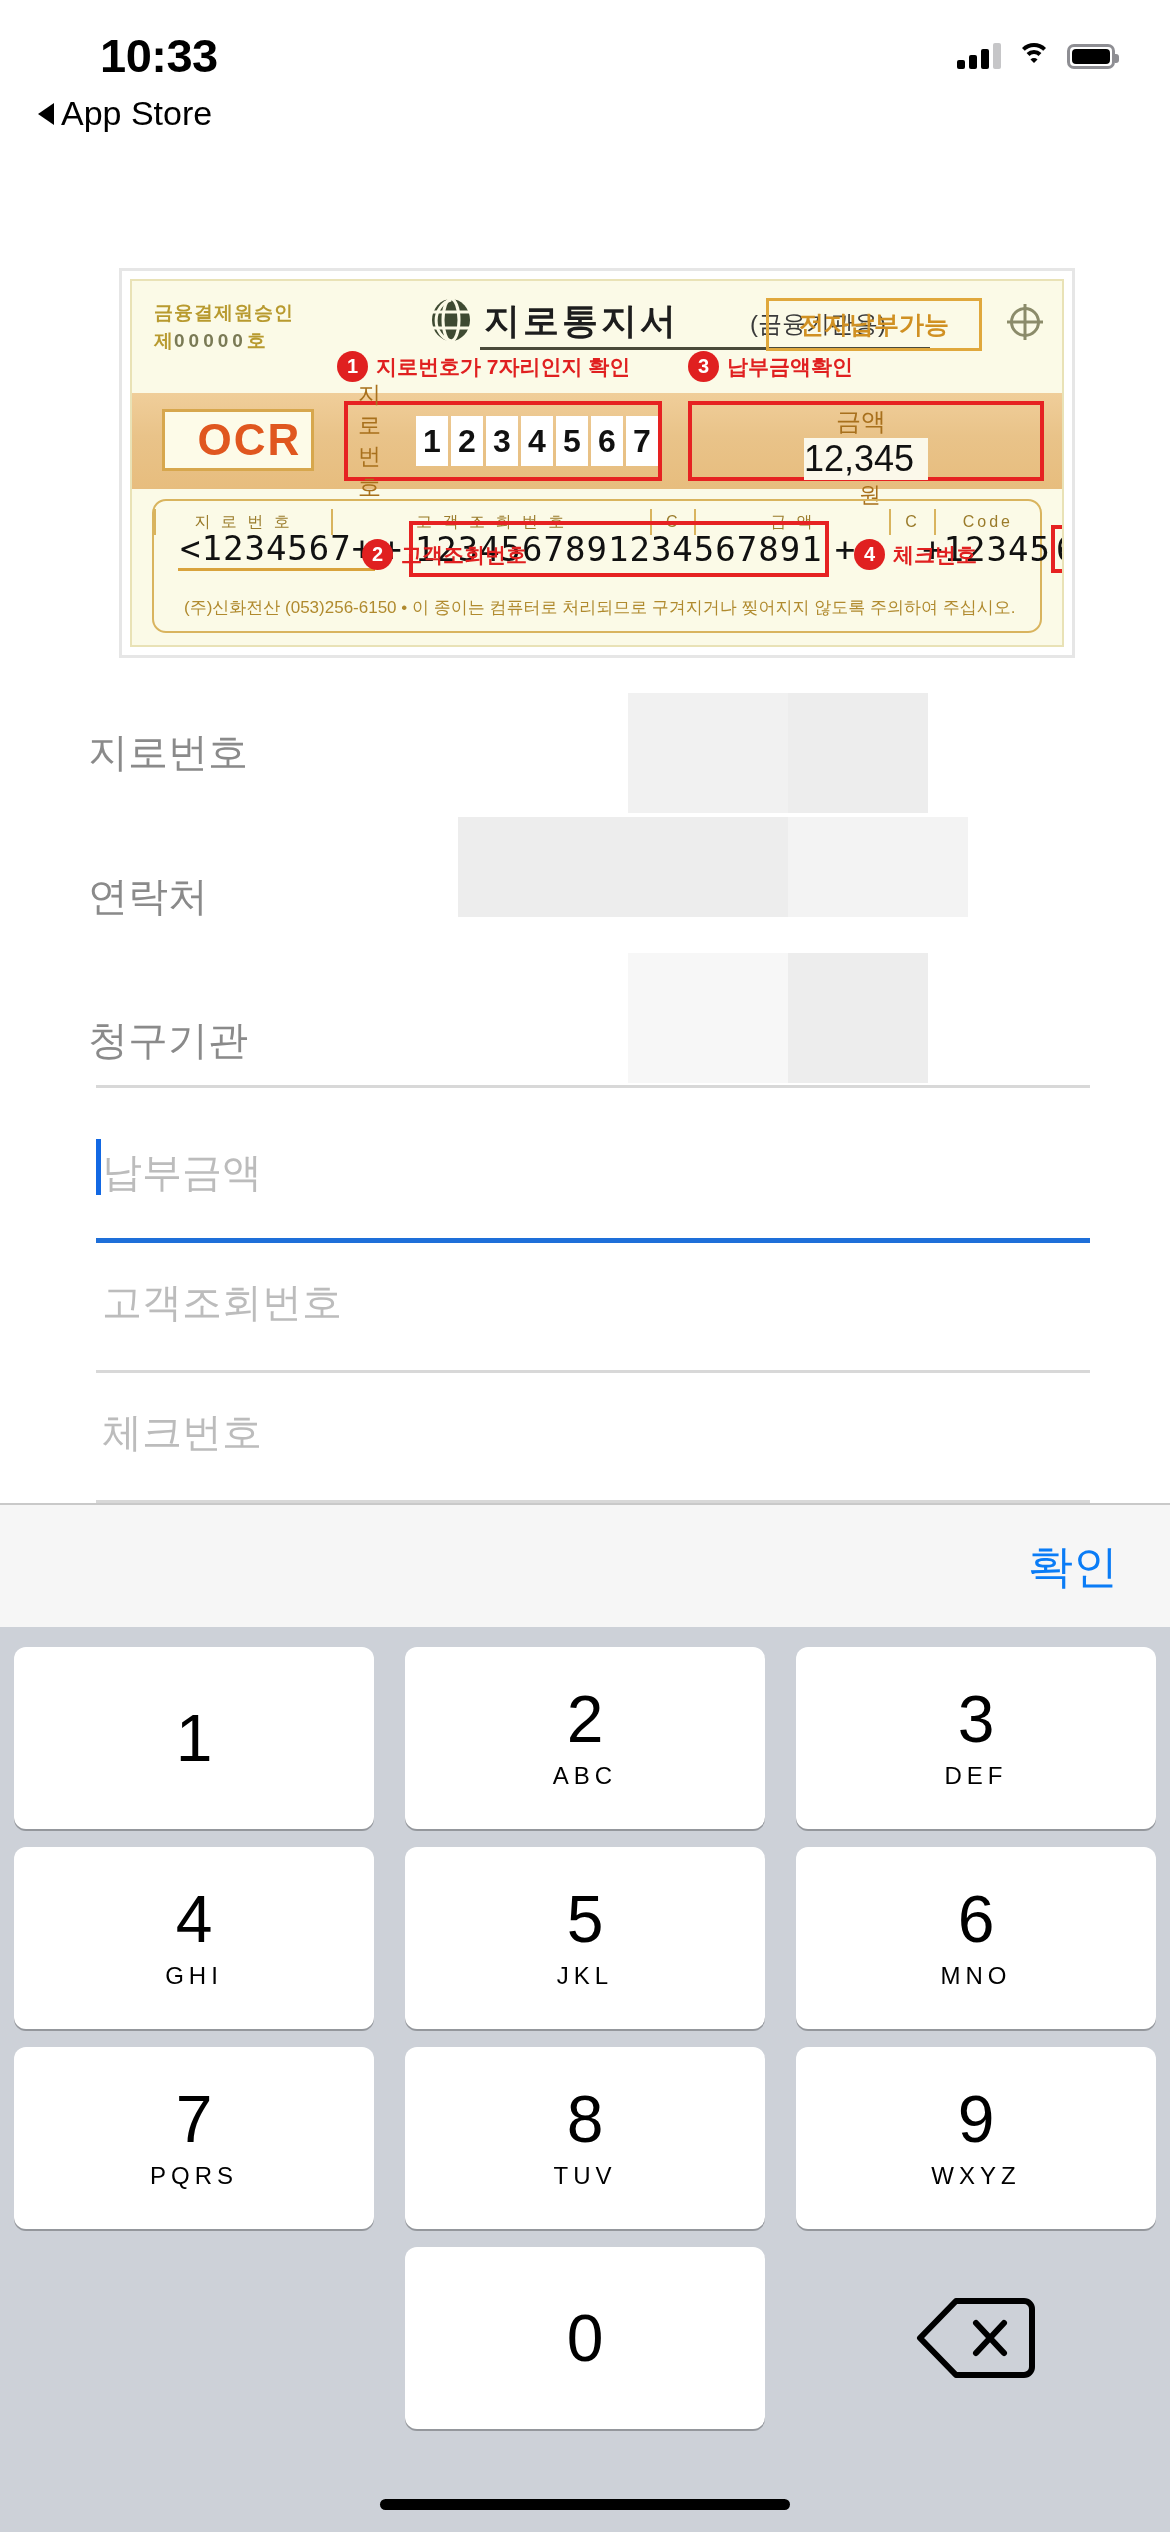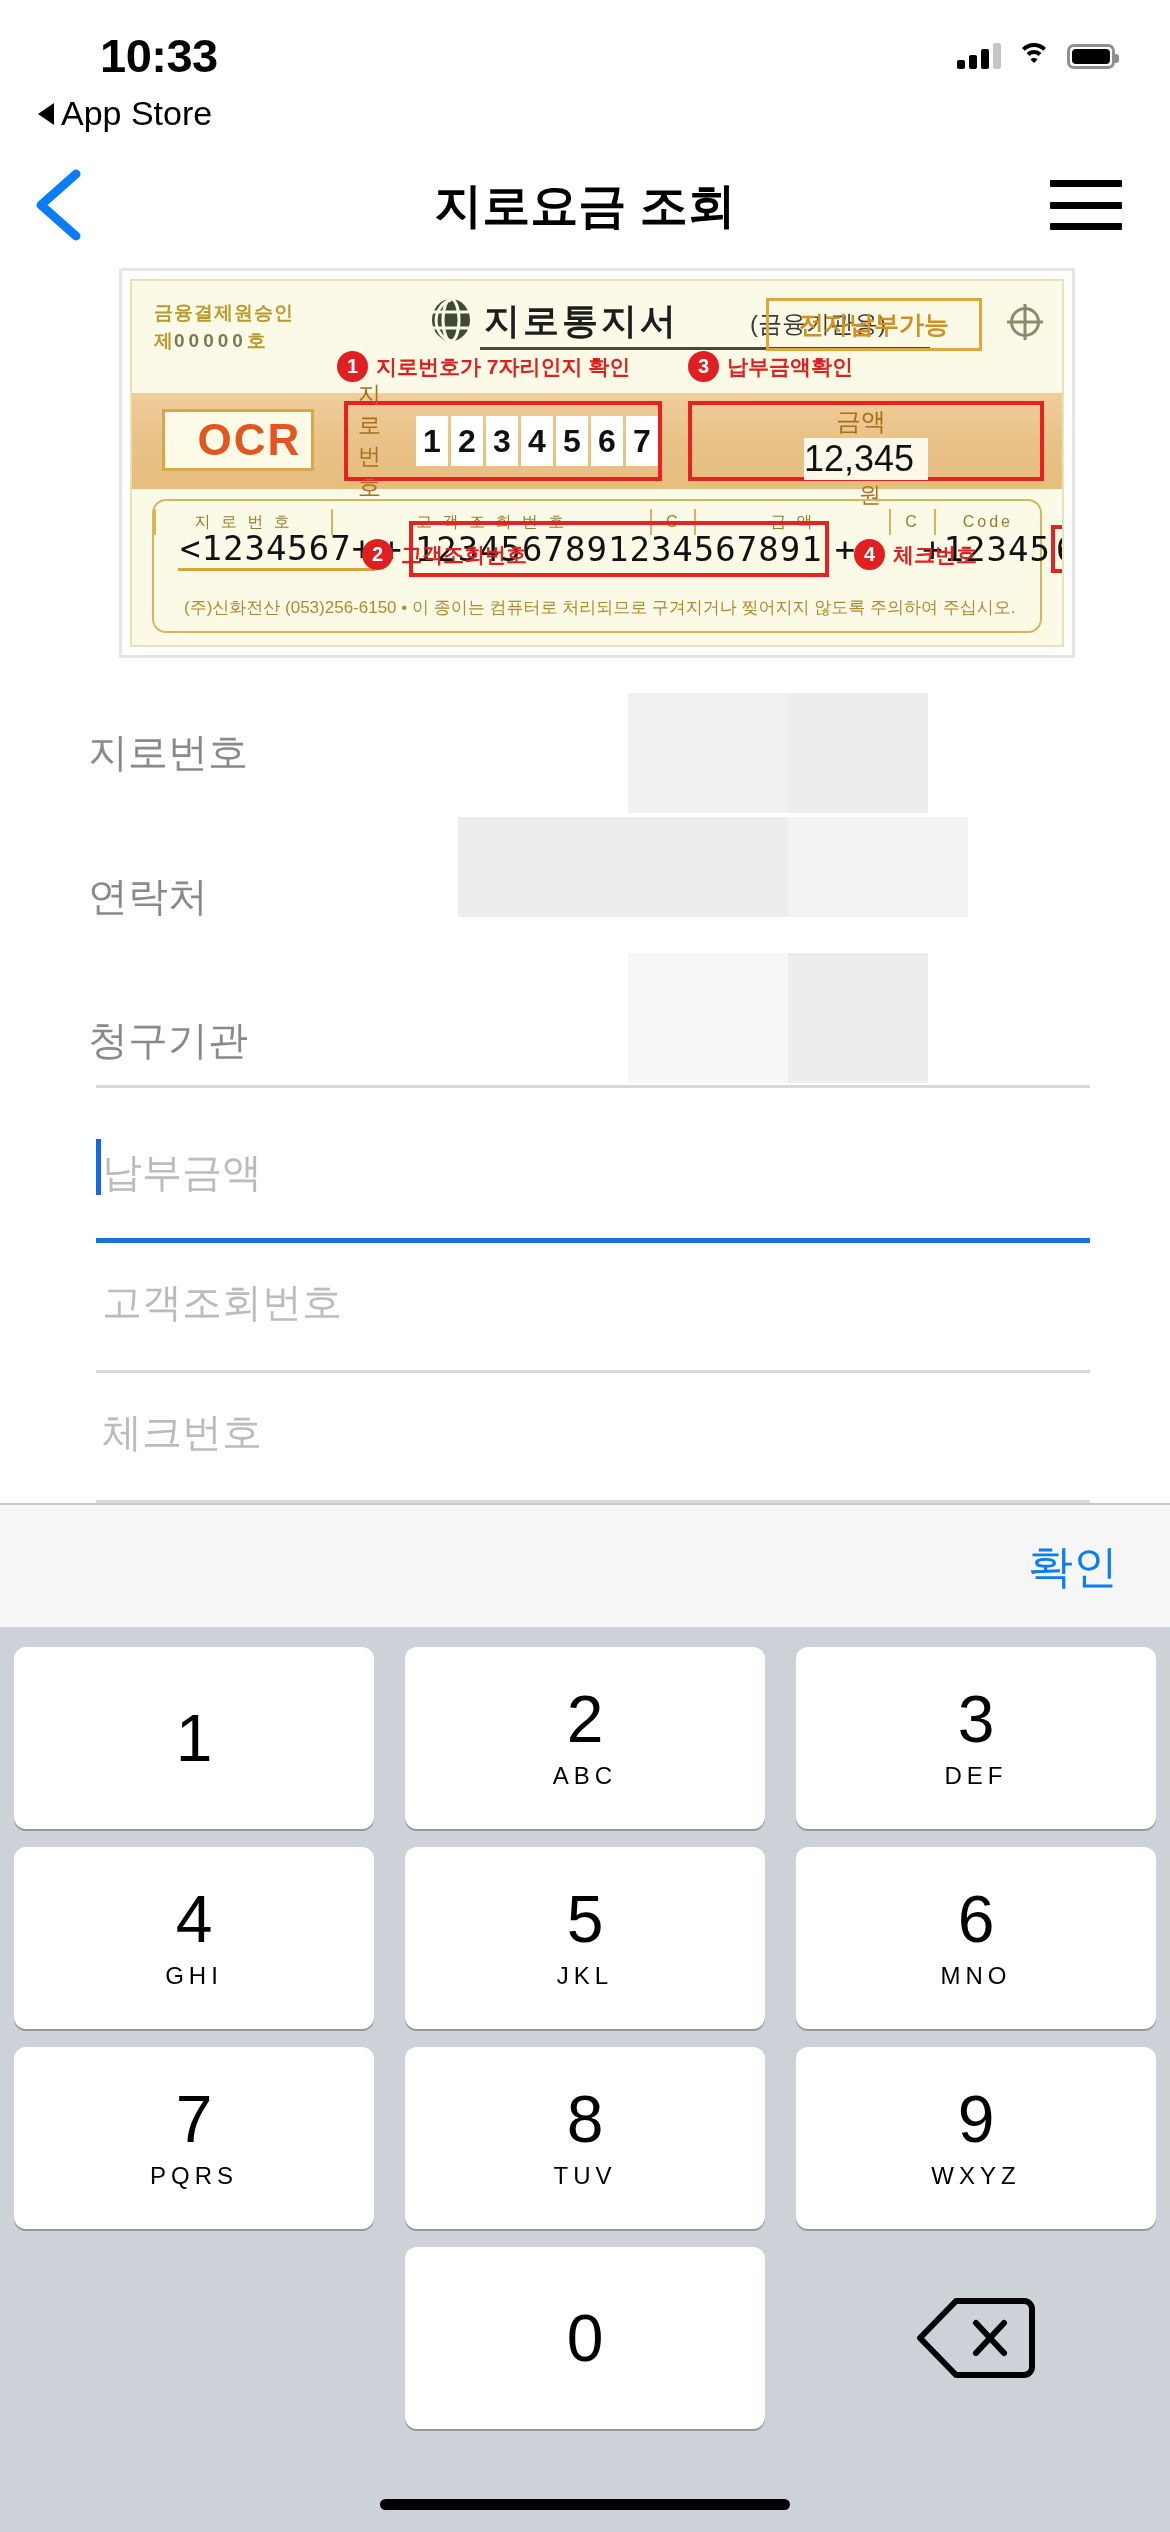--- a/index.html
+++ b/index.html
@@ -184,33 +184,20 @@
           <span class="w2"></span>
           <span class="w3"></span>
       </span>
       <span class="batt">
         <span class="fill"></span>
           <span class="tip"></span>
       </span>
     </div>
   </div>
 
-  <div class="navbar">
-    <div class="nav-back">
-      <svg width="70" height="78" viewBox="0 0 70 78">
-        <polyline points="50,8 15,39 50,70" fill="none" stroke="#0a7cf6" stroke-width="9" stroke-linecap="round" stroke-linejoin="round"></polyline>
-      </svg>
-    </div>
-    <div class="nav-title">지로요금 조회</div>
-    <div class="nav-menu">
-      <i></i>
-        <i></i>
-        <i></i>
-    </div>
-  </div>
 
   <div class="bill-wrap">
     <div class="bill">
 
       <div class="bill-head">
         <div class="approve">
           <div>금융결제원승인</div>
           <div>
             <span>제</span><span class="no">00000</span><span>호</span>
           </div>

